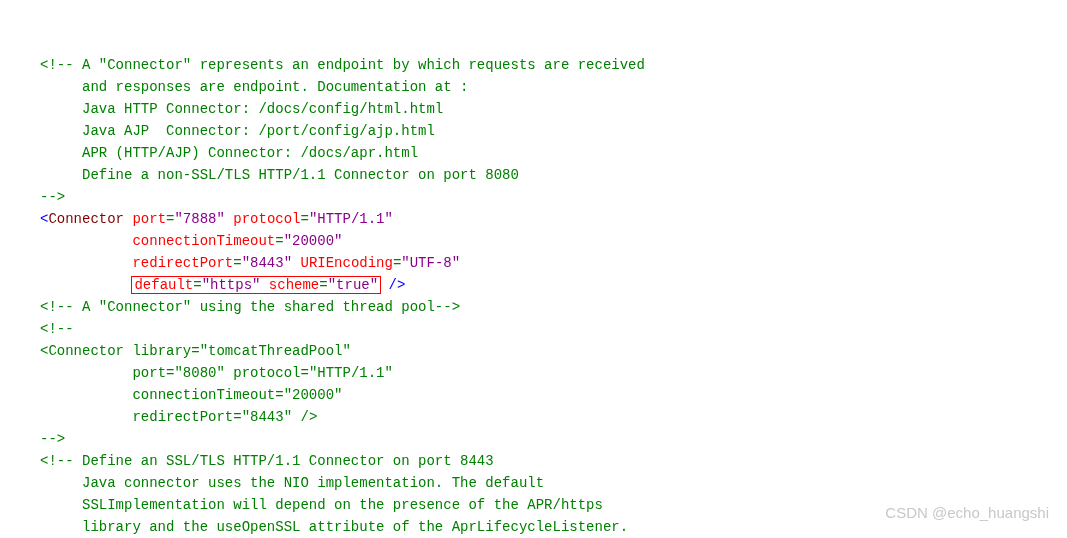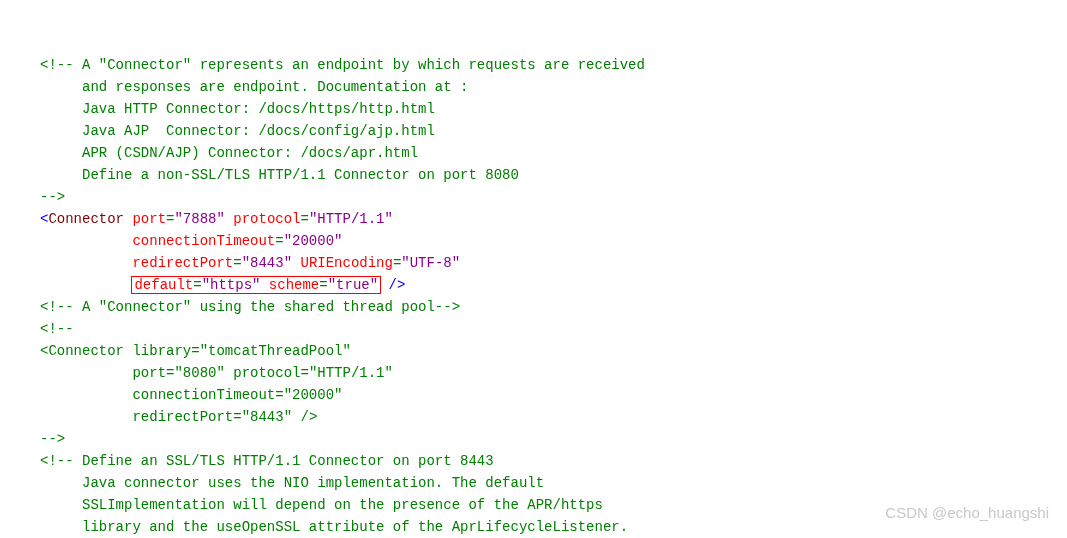--- a/index.html
+++ b/index.html
@@ -34,23 +34,23 @@
     font-family: Arial, sans-serif;
     font-size: 15px;
     pointer-events: none;
   }
 </style>
 </head>
 <body>
 
 <div><span class="c">&lt;!-- A "Connector" represents an endpoint by which requests are received</span>
 <span class="c">     and responses are endpoint. Documentation at :</span>
-<span class="c">     Java HTTP Connector: /docs/https/http.html</span>
-<span class="c">     Java AJP  Connector: /docs/config/ajp.html</span>
-<span class="c">     APR (CSDN/AJP) Connector: /docs/apr.html</span>
+<span class="c">     Java HTTP Connector: /docs/config/html.html</span>
+<span class="c">     Java AJP  Connector: /port/config/ajp.html</span>
+<span class="c">     APR (HTTP/AJP) Connector: /docs/apr.html</span>
 <span class="c">     Define a non-SSL/TLS HTTP/1.1 Connector on port 8080</span>
 <span class="c">--&gt;</span>
 <span class="p">&lt;</span><span class="t">Connector</span> <span class="a">port</span><span class="c">=</span><span class="v">"7888"</span> <span class="a">protocol</span><span class="c">=</span><span class="v">"HTTP/1.1"</span>
            <span class="a">connectionTimeout</span><span class="c">=</span><span class="v">"20000"</span>
            <span class="a">redirectPort</span><span class="c">=</span><span class="v">"8443"</span> <span class="a">URIEncoding</span><span class="c">=</span><span class="v">"UTF-8"</span>
            <span class="hl"><span class="a">default</span><span class="c">=</span><span class="v">"https"</span> <span class="a">scheme</span><span class="c">=</span><span class="v">"true"</span></span> <span class="p">/&gt;</span>
 <span class="c">&lt;!-- A "Connector" using the shared thread pool--&gt;</span>
 <span class="c">&lt;!--</span>
 <span class="c">&lt;</span><span class="c">Connector</span> <span class="c">library</span><span class="c">=</span><span class="c">"tomcatThreadPool"</span>
            <span class="c">port</span><span class="c">=</span><span class="c">"8080"</span> <span class="c">protocol</span><span class="c">=</span><span class="c">"HTTP/1.1"</span>

